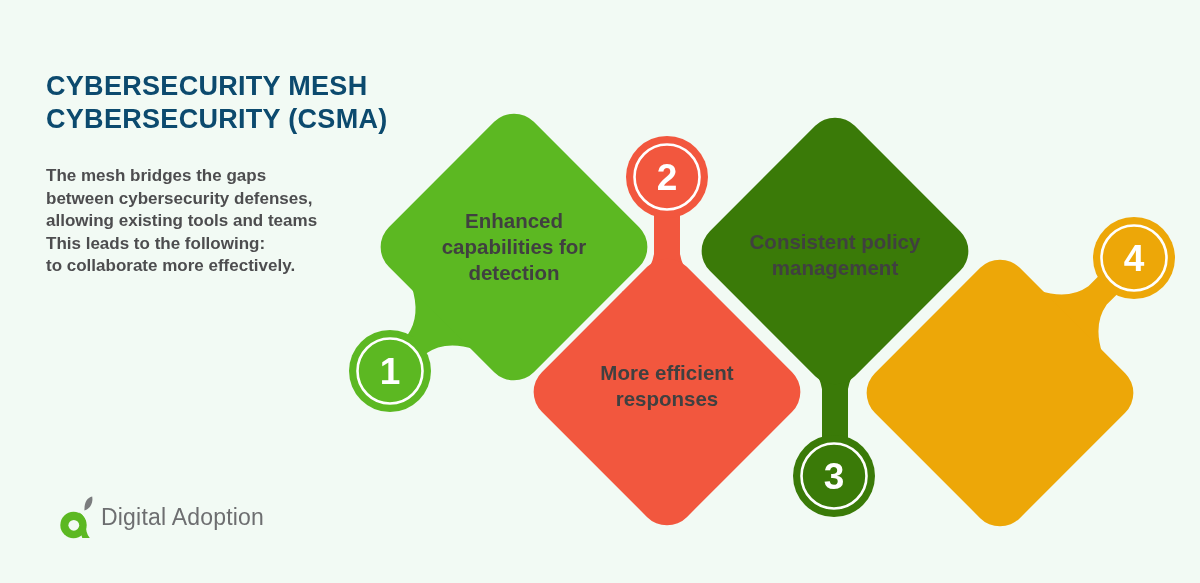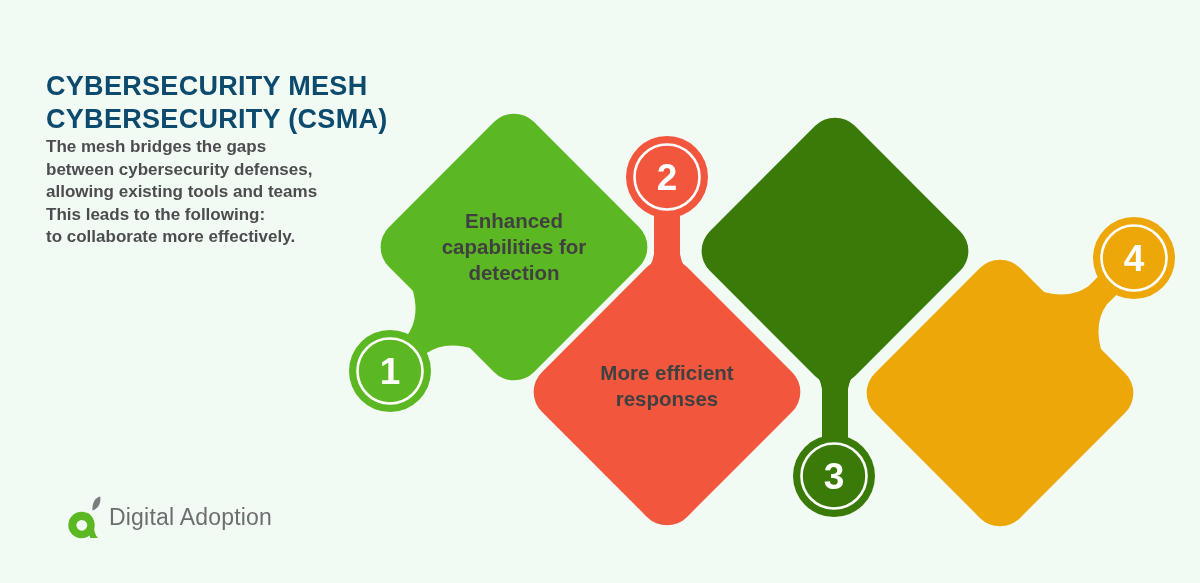--- a/index.html
+++ b/index.html
@@ -9,41 +9,42 @@
     background:#f2faf4;
     overflow:hidden;
     font-family:"Liberation Sans", sans-serif;
   }
   .header{position:absolute;left:46px;top:70px;width:380px;}
   .title{
     font-size:27px;font-weight:800;line-height:33px;
     color:#0c4a6e;letter-spacing:.3px;
   }
   .intro{
+    margin-top:29px;
     font-size:17px;font-weight:700;line-height:22.5px;
     color:#4d4d4f;
   }
   .mesh-svg{position:absolute;left:0;top:0;}
   .badge-num{
     font-family:"Liberation Sans", sans-serif;
     font-weight:bold;font-size:37px;fill:#ffffff;
   }
   .diamond-label{
     position:absolute;
     transform:translate(-50%,-50%);
     color:#404040;font-weight:700;font-size:20.5px;line-height:26px;
     text-align:center;
     z-index:2;
   }
   .label-1{left:514px;top:247px;width:165px;}
   .label-2{left:667px;top:386px;width:165px;}
   .label-3{left:835px;top:255px;width:180px;}
   .label-4{left:1000px;top:396px;width:195px;}
   .logo{
-    position:absolute;left:68px;top:494px;
+    position:absolute;left:60px;top:494px;
     display:flex;align-items:center;gap:7px;z-index:3;
   }
   .logo-text{
     font-size:23px;font-weight:500;color:#6d6e70;letter-spacing:.2px;
   }
 </style>
 </head>
 <body>
 
 <div class="canvas">
@@ -104,20 +105,21 @@
 
     <g>
       <circle cx="1134" cy="258" r="41" fill="#eda708"></circle>
       <circle cx="1134" cy="258" r="32.5" fill="none" stroke="#ffffff" stroke-width="2.6"></circle>
       <text class="badge-num" x="1134" y="271" text-anchor="middle">4</text>
     </g>
   </svg>
 
   <div class="diamond-label label-1">Enhanced capabilities for detection</div>
   <div class="diamond-label label-2">More efficient responses</div>
+  <div class="diamond-label label-3">Consistent policy management</div>
 
   <div class="logo">
     <svg width="34" height="46" viewBox="0 0 34 46">
       <path d="M 24.5 16.5 C 24 9 27 3.5 32.2 2.5 C 33.2 8.5 30.6 14.6 24.5 16.5 Z" fill="#7b7c7e"></path>
       <circle cx="13.5" cy="31" r="13.2" fill="#5cb822"></circle>
       <circle cx="13.8" cy="31.3" r="5.4" fill="#f2faf4"></circle>
       <path d="M 19 18.5 C 23.5 20.5 26 25.5 25.9 31 C 25.8 35.5 26.6 40 29.8 44 L 22.3 44 C 20.6 40 20.2 35 20.4 30 C 20.5 25.5 20.2 21 19 18.5 Z" fill="#5cb822"></path>
     </svg>
     <span class="logo-text">Digital Adoption</span>
   </div>

